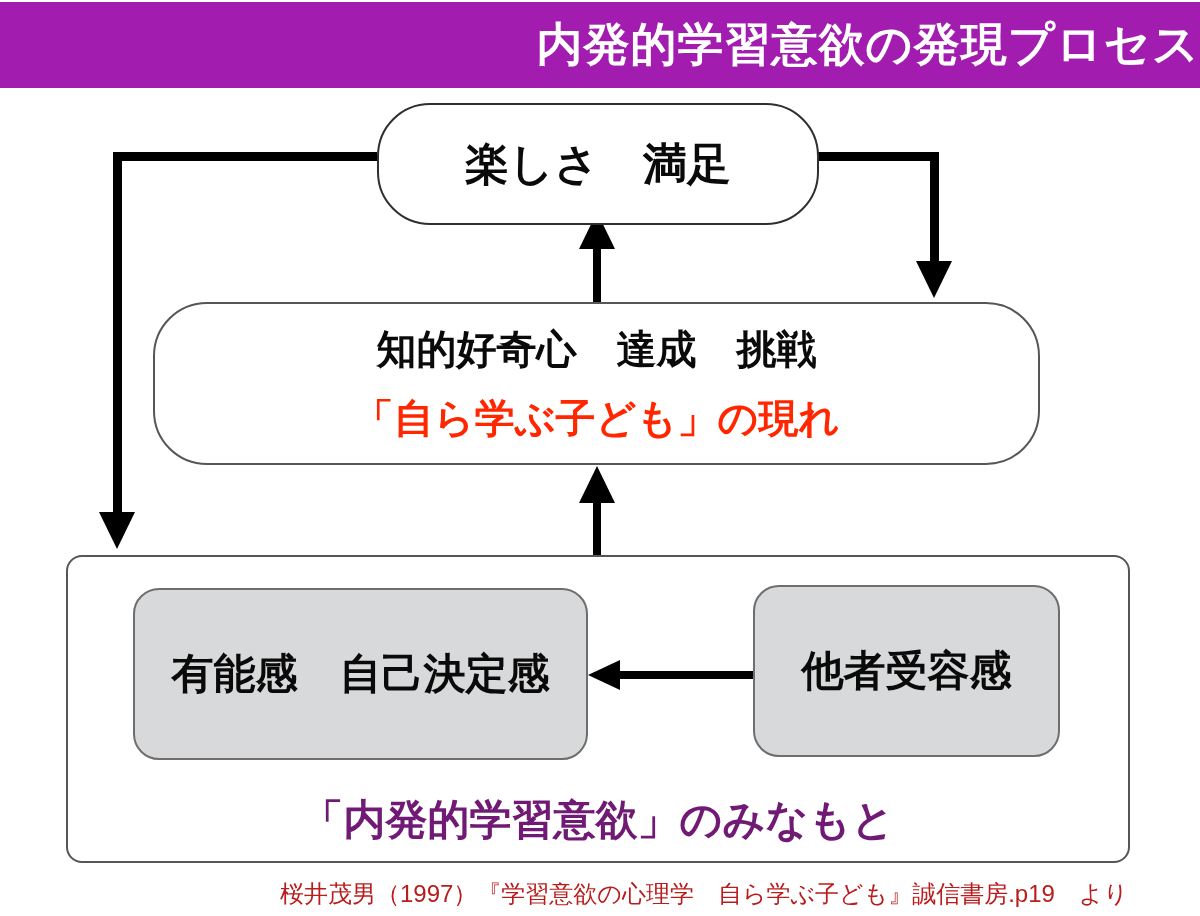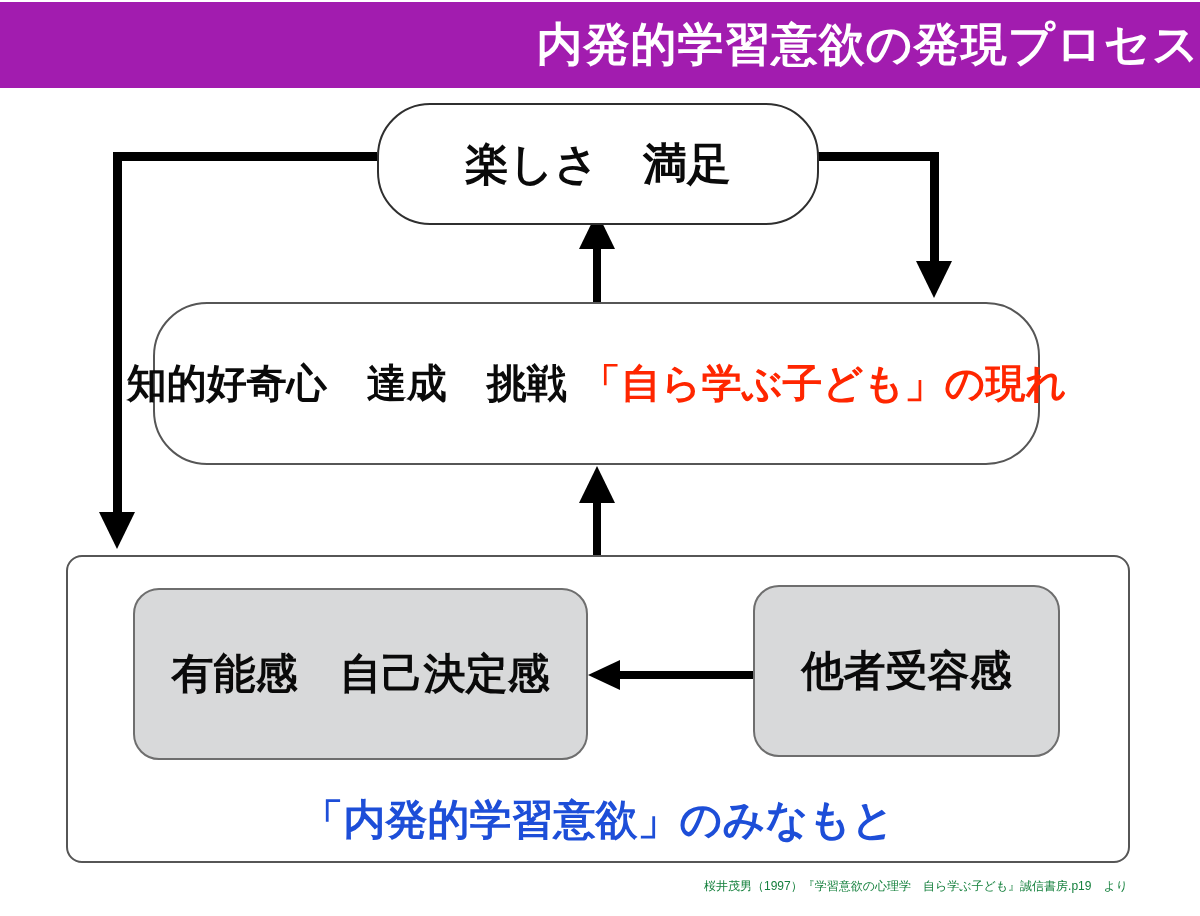--- a/index.html
+++ b/index.html
@@ -24,40 +24,40 @@
   .box{position:absolute;background:#ffffff;box-sizing:border-box;}
   #top-pill{
     left:377px;top:103px;width:442px;height:122px;
     border:2px solid #2f2f2f;border-radius:53px;
     display:flex;align-items:center;justify-content:center;
   }
   #top-pill .label{font-size:44px;font-weight:700;color:#0a0a0a;white-space:nowrap;}
   #middle-box{
     left:153px;top:302px;width:887px;height:163px;
     border:2px solid #565656;border-radius:54px;
-    display:flex;align-items:center;justify-content:center;
+    display:flex;flex-direction:column;align-items:center;justify-content:center;
     gap:14px;
   }
   #middle-box .line1{font-size:40px;font-weight:700;color:#0a0a0a;white-space:nowrap;}
   #middle-box .line2{font-size:40px;font-weight:700;color:#ff2600;white-space:nowrap;}
   #source-box{
     left:66px;top:555px;width:1064px;height:308px;
     border:2px solid #565656;border-radius:16px;
   }
   .gray-box{
     position:absolute;background:#d8d9da;box-sizing:border-box;
     border:2px solid #6e6e6e;border-radius:26px;
     display:flex;align-items:center;justify-content:center;
   }
   #competence-box{left:133px;top:588px;width:455px;height:172px;}
   #acceptance-box{left:753px;top:585px;width:307px;height:172px;}
   .gray-box .label{font-size:42px;font-weight:700;color:#0a0a0a;white-space:nowrap;}
   #source-caption{
     position:absolute;left:66px;top:792px;width:1064px;
-    text-align:center;font-size:42px;font-weight:700;color:#1d4ed8;white-space:nowrap;
+    text-align:center;font-size:42px;font-weight:700;color:#701a75;white-space:nowrap;
   }
   
   .shaft{position:absolute;background:#000000;}
   .head{position:absolute;width:0;height:0;}
   .head-up{border-left:18px solid transparent;border-right:18px solid transparent;border-bottom:37px solid #000000;}
   .head-down{border-left:18px solid transparent;border-right:18px solid transparent;border-top:37px solid #000000;}
   .head-left{border-top:15px solid transparent;border-bottom:15px solid transparent;border-right:32px solid #000000;}
   
   #arrowA-shaft{left:593px;top:247px;width:8px;height:55px;}
   #arrowA-head{left:579px;top:212px;}
@@ -71,21 +71,21 @@
   
   #arrowD-hshaft{left:818px;top:152px;width:121px;height:9px;}
   #arrowD-vshaft{left:930px;top:152px;width:9px;height:111px;}
   #arrowD-head{left:916px;top:261px;}
   
   #arrowE-shaft{left:617px;top:671px;width:136px;height:8px;}
   #arrowE-head{left:588px;top:660px;}
   
   #citation{
     position:absolute;right:72px;top:878px;
-    font-size:12px;color:#15803d;white-space:nowrap;
+    font-size:24px;color:#b91c1c;white-space:nowrap;
   }
 </style>
 </head>
 <body>
 
 <div id="stage">
 
   <div id="header">
     <div class="title">内発的学習意欲の発現プロセス</div>
   </div>

